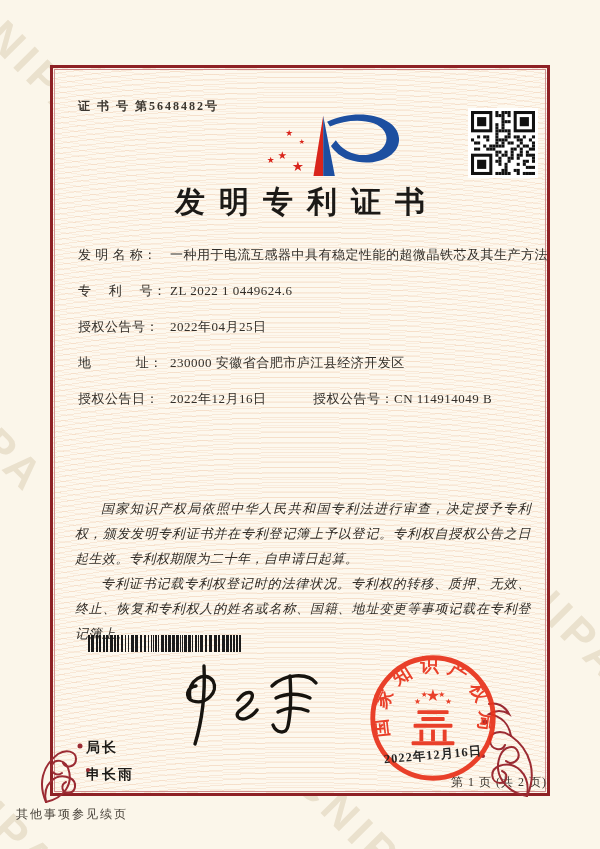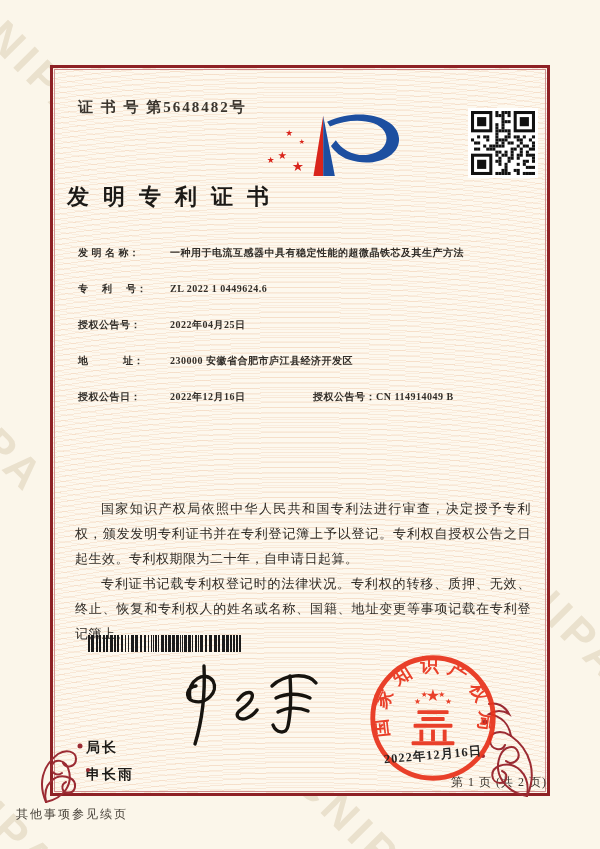--- a/index.html
+++ b/index.html
@@ -35,46 +35,46 @@
       repeating-radial-gradient(circle at 50% -180%, rgba(231,172,128,0.14) 0 1px, transparent 1px 6px);
     z-index:1;
   }
   .frame::before {
     content:""; position:absolute; inset:1px;
     border:1px solid #d08f8f; pointer-events:none;
   }
   
   .cert-no {
     position:absolute; left:25px; top:30px;
-    font-size:15px; font-weight:bold; letter-spacing:2px; color:#3a352e;
+    font-size:12px; font-weight:bold; letter-spacing:2px; color:#3a352e;
   }
   .logo { position:absolute; left:198px; top:42px; width:158px; height:70px; }
   .qr-box {
     position:absolute; left:415px; top:40px; width:70px; height:70px;
     background:#fff; padding:3px;
   }
   .title {
     position:absolute; left:0; top:114px; width:100%;
-    text-align:left; font-size:22px; font-weight:bold;
+    text-align:center; font-size:30px; font-weight:bold;
     letter-spacing:14px; text-indent:14px; color:#1c1a17;
   }
   
   .fields { position:absolute; left:25px; top:178px; width:460px; }
-  .field-row { position:relative; height:22px; margin-bottom:14px; font-size:10px; font-weight:bold; letter-spacing:0.5px; white-space:nowrap; }
+  .field-row { position:relative; height:22px; margin-bottom:14px; font-size:13px; font-weight:normal; letter-spacing:0.5px; white-space:nowrap; }
   .field-label { display:inline-block; width:92px; white-space:pre; }
   .field-value { display:inline-block; }
   .pair2 { position:absolute; left:235px; top:0; }
   .pair2 .field-label { width:auto; }
   
   .body-text {
     position:absolute; left:22px; top:428px; width:456px;
     font-size:13px; line-height:25px; letter-spacing:0.5px; color:#2f2b26;
     text-align:justify;
   }
-  .body-text p { text-indent:2em; }
+  .body-text p { text-indent:2em;font-style:italic; }
   
   .barcode { position:absolute; left:33px; top:567px; width:160px; height:17px; }
   .director {
     position:absolute; left:33px; top:618px;
     font-family:"Liberation Sans","DejaVu Sans",sans-serif;
     font-size:14px; font-weight:bold; line-height:27px; color:#1f1d1a;
     letter-spacing:2px;
     margin-top:48px;
   }
   .signature { position:absolute; left:115px; top:588px; width:170px; height:100px; }

